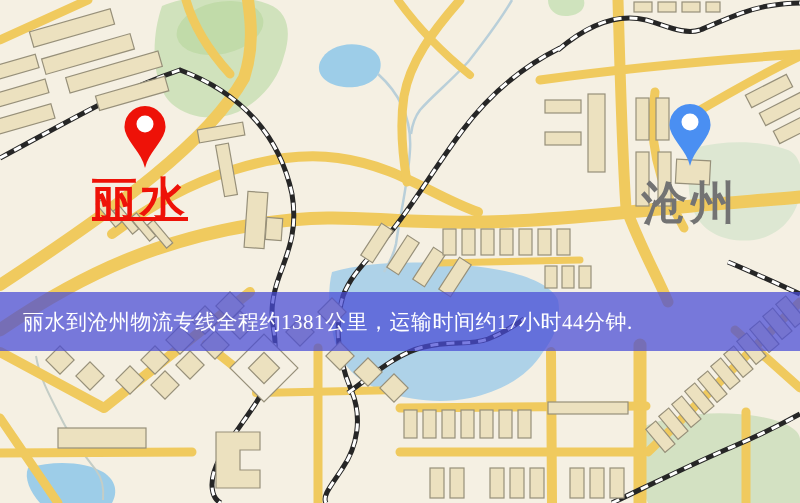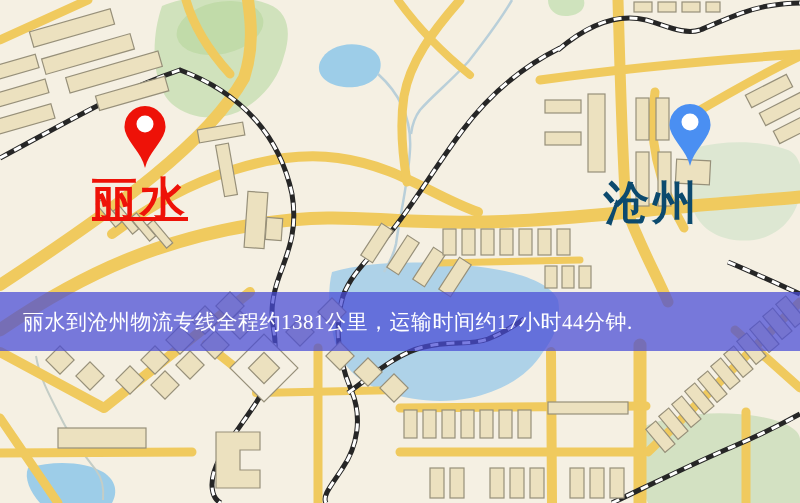--- a/index.html
+++ b/index.html
@@ -10,21 +10,21 @@
   }
   .stage svg.map{position:absolute;left:0;top:0;}
   .pin{position:absolute;z-index:30;}
   .pin-origin{left:115px;top:100px;}
   .pin-destination{left:660px;top:98px;}
   .city-label{
     position:absolute;z-index:31;font-size:45px;line-height:1;
     letter-spacing:3px;font-weight:600;white-space:nowrap;
   }
   .city-label.origin{left:92px;top:177px;color:#ee1208;text-decoration:underline;}
-  .city-label.destination{left:604px;top:181px;color:#0c4a6e;}
+  .city-label.destination{left:642px;top:181px;color:#737373;}
   .banner{
     position:absolute;left:0;top:292px;width:800px;height:59px;z-index:20;
     background:rgba(73,75,214,0.73);
     display:flex;align-items:center;
   }
   .banner .banner-text{
     color:#ffffff;font-size:21px;letter-spacing:0.5px;
     padding-left:23px;white-space:nowrap;
     font-family:"Liberation Serif","DejaVu Serif",serif;
   }

